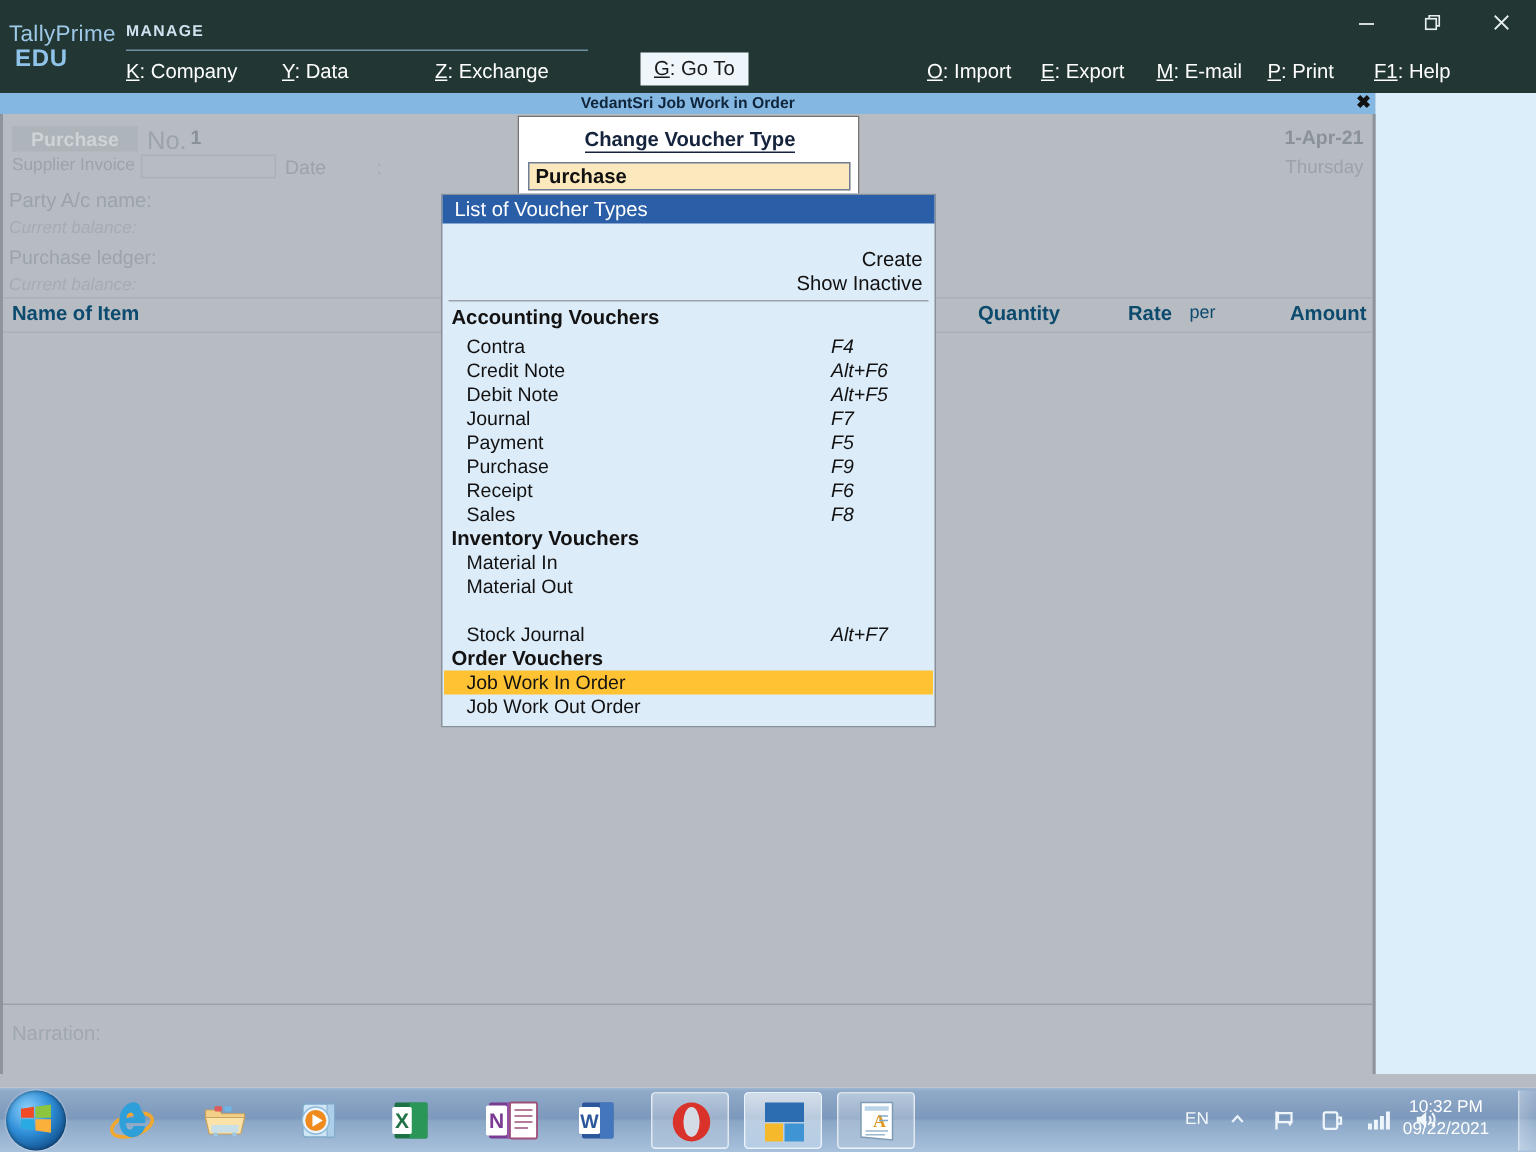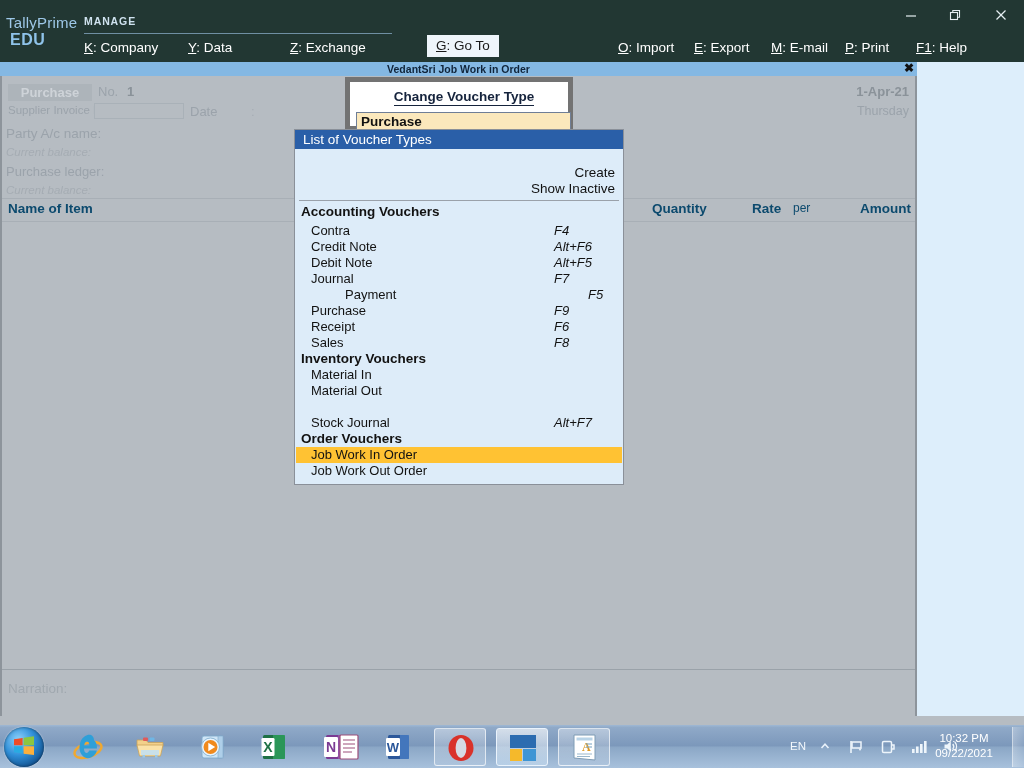--- a/index.html
+++ b/index.html
@@ -73,21 +73,21 @@
     position: absolute; left: 0; top: 76px; width: 917px; height: 640px;
     background: #b6bcc2;
     border-left: 2px solid #8d949b;
     border-right: 2px solid #8d949b;
   }
   .vtype-chip {
     position: absolute; left: 6px; top: 8px; width: 84px; height: 17px;
     background: #adb4ba; color: #ced3d8; font-weight: bold; font-size: 13px;
     text-align: center; line-height: 17px;
   }
-  .no-label { position: absolute; left: 96px; top: 8px; font-size: 13px; color: #9ba3ab; }
+  .no-label { position: absolute; left: 96px; top: 8px; font-size: 17px; color: #9ba3ab; }
   .no-value { position: absolute; left: 125px; top: 8px; font-size: 13px; color: #8a9299; font-weight: bold; }
   .sinv-label { position: absolute; left: 6px; top: 28px; font-size: 11.5px; color: #9ba3ab; }
   .sinv-box {
     position: absolute; left: 92px; top: 27px; width: 90px; height: 16px;
     border: 1px solid #a9b1b8; background: #b6bcc2;
   }
   .date-label { position: absolute; left: 188px; top: 28px; font-size: 13px; color: #9ba3ab; }
   .date-colon { position: absolute; left: 249px; top: 28px; font-size: 13px; color: #a6adb4; }
   .party-label { position: absolute; left: 4px; top: 50px; font-size: 13.5px; color: #9ba3ab; }
   .curbal-1 { position: absolute; left: 4px; top: 70px; font-size: 11.5px; color: #a5acb3; font-style: italic; }
@@ -112,21 +112,21 @@
 
   
   .right-panel {
     position: absolute; left: 917px; top: 62px; width: 107px; height: 654px;
     background: #ddeefb;
   }
 
   
   .cvt-popup {
     position: absolute; left: 345px; top: 77px; width: 228px; height: 54px;
-    background: #ffffff; border: 5px solid #737373;
+    background: #ffffff; border: 1px solid #737373;
   }
   .cvt-title {
     position: absolute; left: 0; top: 7px; width: 228px;
     text-align: center; font-size: 13.5px; font-weight: bold; color: #15233c;
   }
   .cvt-title span { border-bottom: 1px solid #15233c; padding-bottom: 1px; }
   .cvt-input {
     position: absolute; left: 6px; top: 30px; width: 215px; height: 19px;
     background: #fbe8bc; border: 1px solid #6f7e96;
     font-size: 13.5px; font-weight: bold; color: #111; padding-left: 4px; line-height: 17px;
@@ -330,21 +330,21 @@
         <span class="sc">Alt+F6</span>
       </div>
       <div class="vrow" style="top:106px;">
         <span class="nm">Debit Note</span>
         <span class="sc">Alt+F5</span>
       </div>
       <div class="vrow" style="top:122px;">
         <span class="nm">Journal</span>
         <span class="sc">F7</span>
       </div>
-      <div class="vrow" style="top:138px;margin-left:34px;">
+      <div class="vrow" style="top:138px;">
         <span class="nm">Payment</span>
         <span class="sc">F5</span>
       </div>
       <div class="vrow" style="top:154px;">
         <span class="nm">Purchase</span>
         <span class="sc">F9</span>
       </div>
       <div class="vrow" style="top:170px;">
         <span class="nm">Receipt</span>
         <span class="sc">F6</span>

